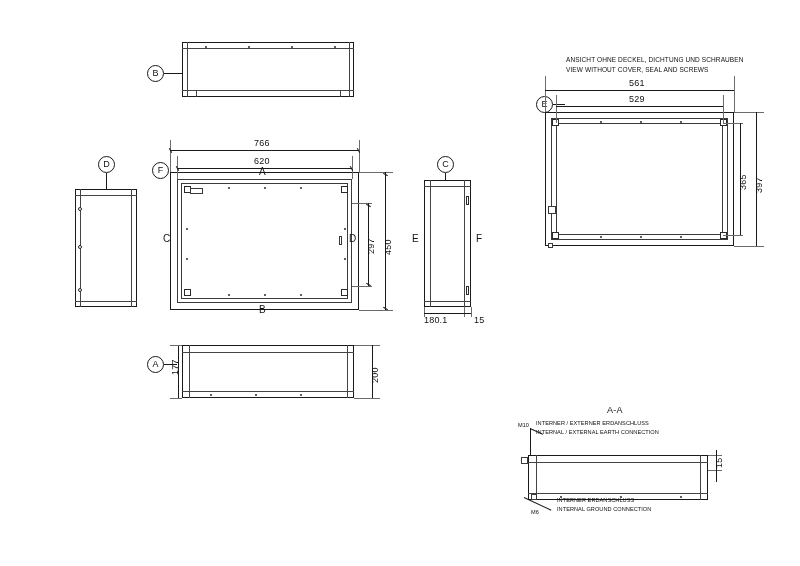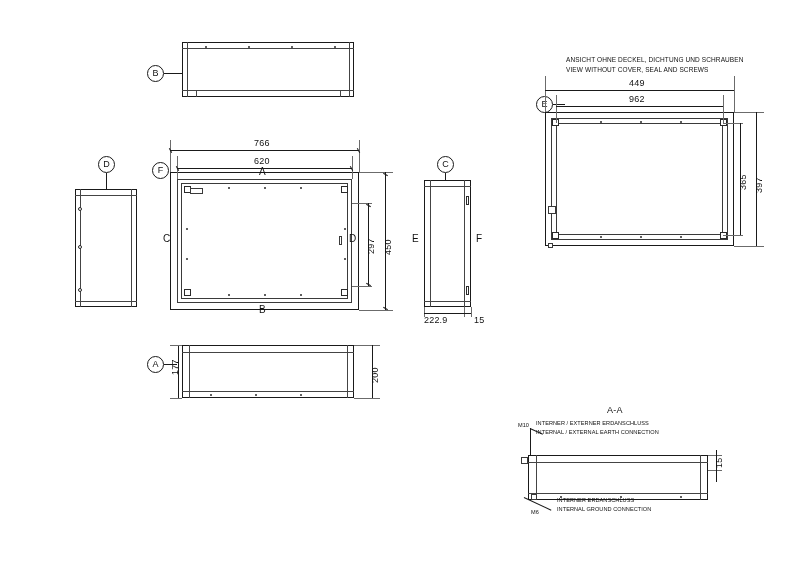--- a/index.html
+++ b/index.html
@@ -249,21 +249,21 @@
   <div class="ln-h thin" style="left:424px; top:301px; width:47px;"></div>
   <div class="hinge" style="left:466px; top:196px;"></div>
   <div class="hinge" style="left:466px; top:286px;"></div>
 
   <div class="t lbl" style="left:412px; top:233px;">E</div>
   <div class="t lbl" style="left:476px; top:233px;">F</div>
 
   <div class="extline-v" style="left:424px; top:307px; height:10px;"></div>
   <div class="extline-v" style="left:464px; top:307px; height:10px;"></div>
   <div class="dimline" style="left:424px; top:313px; width:40px;"></div>
-  <div class="t" style="left:424px; top:315px;">222.9</div>
+  <div class="t" style="left:424px; top:315px;">180.1</div>
 
   <div class="extline-v" style="left:464px; top:307px; height:10px;"></div>
   <div class="extline-v" style="left:471px; top:307px; height:10px;"></div>
   <div class="dimline" style="left:464px; top:313px; width:7px;"></div>
   <div class="t" style="left:474px; top:315px;">15</div>
 
   <div class="t sm" style="left:566px; top:56px;">ANSICHT OHNE DECKEL, DICHTUNG UND SCHRAUBEN</div>
   <div class="t sm" style="left:566px; top:66px;">VIEW WITHOUT COVER, SEAL AND SCREWS</div>
 
   <div class="callout" style="left:536px; top:96px;">E</div>
@@ -284,26 +284,26 @@
   <div class="dot" style="left:600px; top:236px;"></div>
   <div class="dot" style="left:640px; top:236px;"></div>
   <div class="dot" style="left:680px; top:236px;"></div>
 
   <div class="box inner" style="left:548px; top:206px; width:8px; height:8px;"></div>
   <div class="box inner" style="left:548px; top:243px; width:5px; height:5px;"></div>
 
   <div class="extline-v" style="left:545px; top:76px; height:36px;"></div>
   <div class="extline-v" style="left:734px; top:76px; height:36px;"></div>
   <div class="dimline" style="left:545px; top:90px; width:189px;"></div>
-  <div class="t" style="left:629px; top:78px;">449</div>
+  <div class="t" style="left:629px; top:78px;">561</div>
 
   <div class="extline-v" style="left:556px; top:95px; height:28px;"></div>
   <div class="extline-v" style="left:723px; top:95px; height:28px;"></div>
   <div class="dimline" style="left:556px; top:106px; width:167px;"></div>
-  <div class="t" style="left:629px; top:94px;">962</div>
+  <div class="t" style="left:629px; top:94px;">529</div>
 
   <div class="extline-h" style="left:734px; top:112px; width:30px;"></div>
   <div class="extline-h" style="left:734px; top:246px; width:30px;"></div>
   <div class="ln-v" style="left:756px; top:112px; height:134px;"></div>
   <div class="t rot90" style="left:754px; top:193px;">397</div>
 
   <div class="extline-h" style="left:723px; top:123px; width:20px;"></div>
   <div class="extline-h" style="left:723px; top:235px; width:20px;"></div>
   <div class="ln-v" style="left:740px; top:123px; height:112px;"></div>
   <div class="t rot90" style="left:738px; top:190px;">365</div>

